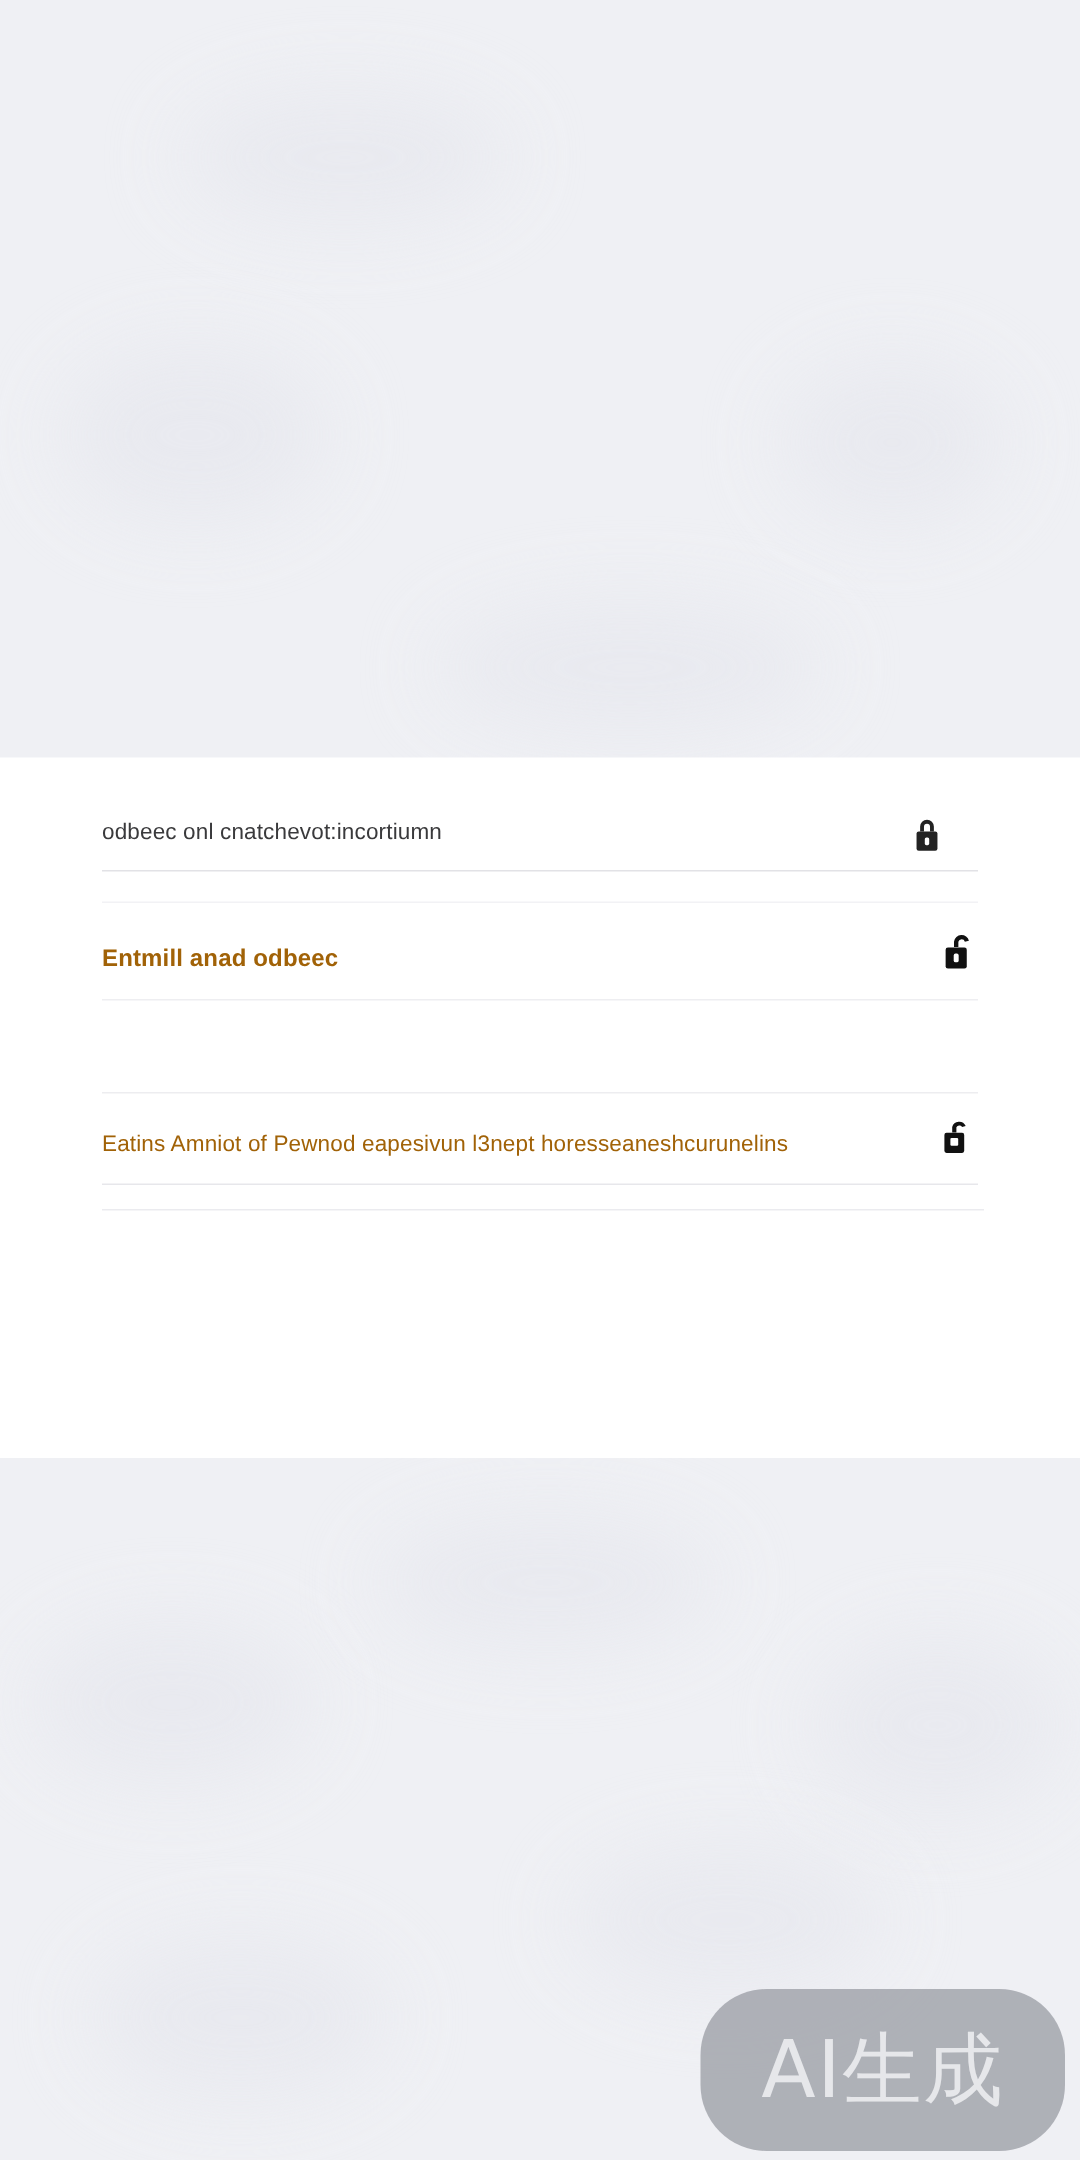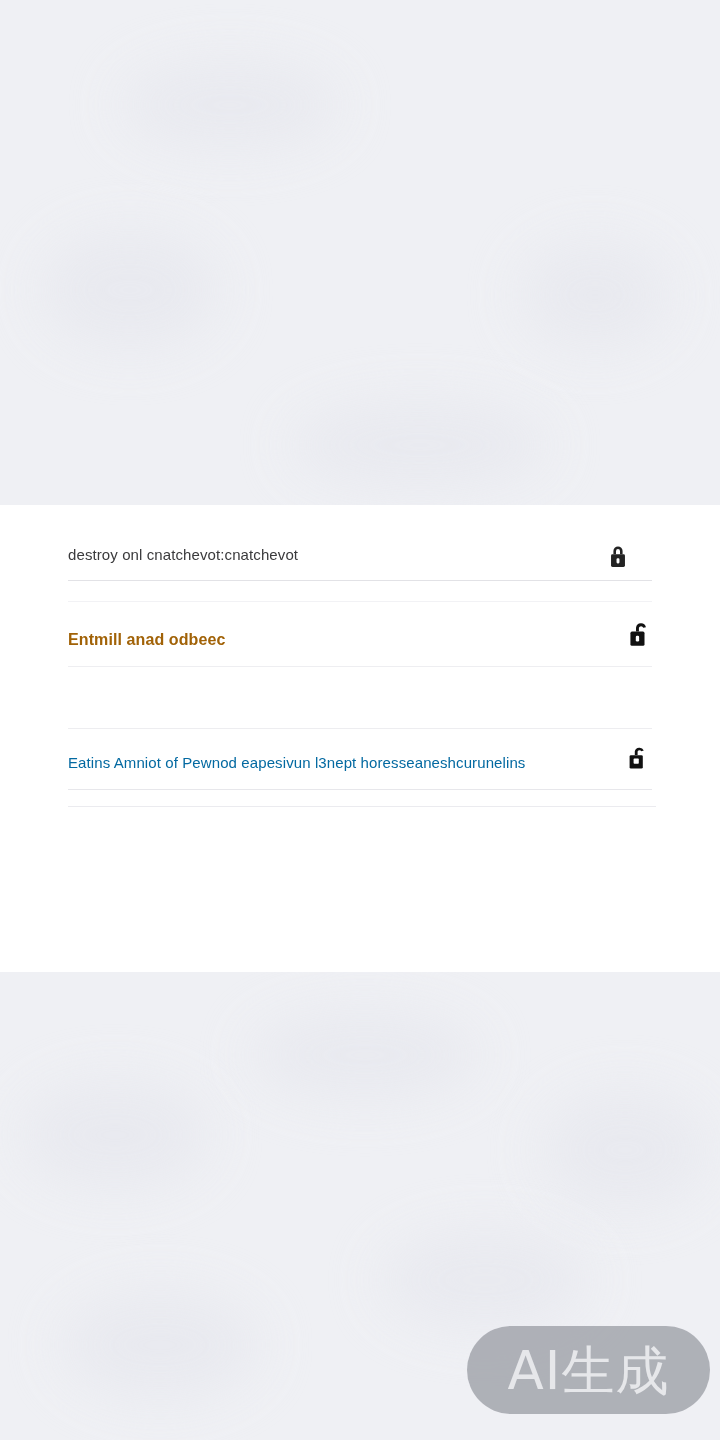--- a/index.html
+++ b/index.html
@@ -76,21 +76,21 @@
     top: 631px;
     font-size: 16px;
     font-weight: 700;
     color: #a16207;
   }
   .row-3 .row-label {
     left: 68px;
     top: 754px;
     font-size: 15px;
     font-weight: 400;
-    color: #0369a1;
+    color: #a16207;
   }
 
   
   .rule {
     position: absolute;
     height: 1px;
     background: #e2e2e6;
   }
 
   .rule.r1 { left: 68px; top: 580px; width: 584px; }
@@ -110,21 +110,21 @@
   .lock.l3 { left: 625px; top: 744px; width: 24px;  height: 28px; }
 
   .lock svg { display: block; width: 100%; height: 100%; }
 
   
   #ai-watermark {
     position: absolute;
     left: 467px;
     top: 1326px;
     width: 243px;
-    height: 88px;
+    height: 108px;
     border-radius: 44px;
     background: rgba(160,162,170,.82);
     display: flex;
     align-items: center;
     justify-content: center;
   }
   #ai-watermark .wm-text {
     color: #e6e7ea;
     font-size: 53px;
     font-weight: 400;
@@ -151,21 +151,21 @@
   <div id="card"></div>
 
   <div class="rule r1"></div>
   <div class="rule r2"></div>
   <div class="rule r3"></div>
   <div class="rule r4"></div>
   <div class="rule r5"></div>
   <div class="rule r6"></div>
 
   <div class="row row-1">
-    <span class="row-label">destroy onl cnatchevot:cnatchevot</span>
+    <span class="row-label">odbeec onl cnatchevot:incortiumn</span>
     <span class="lock l1">
       <svg viewBox="0 0 24 28" xmlns="http://www.w3.org/2000/svg" aria-hidden="true">
         <path d="M7 11 L7 7.5 A5 5 0 0 1 17 7.5 L17 11 L14.2 11 L14.2 7.6 A2.2 2.2 0 0 0 9.8 7.6 L9.8 11 Z" fill="#111111"></path>
         <rect x="4.4" y="11" width="15.2" height="14" rx="1.6" fill="#111111"></rect>
         <rect x="10.4" y="15.4" width="3.2" height="5.6" rx="1.2" fill="#ffffff"></rect>
       </svg>
     </span>
   </div>
 
   <div class="row row-2">

